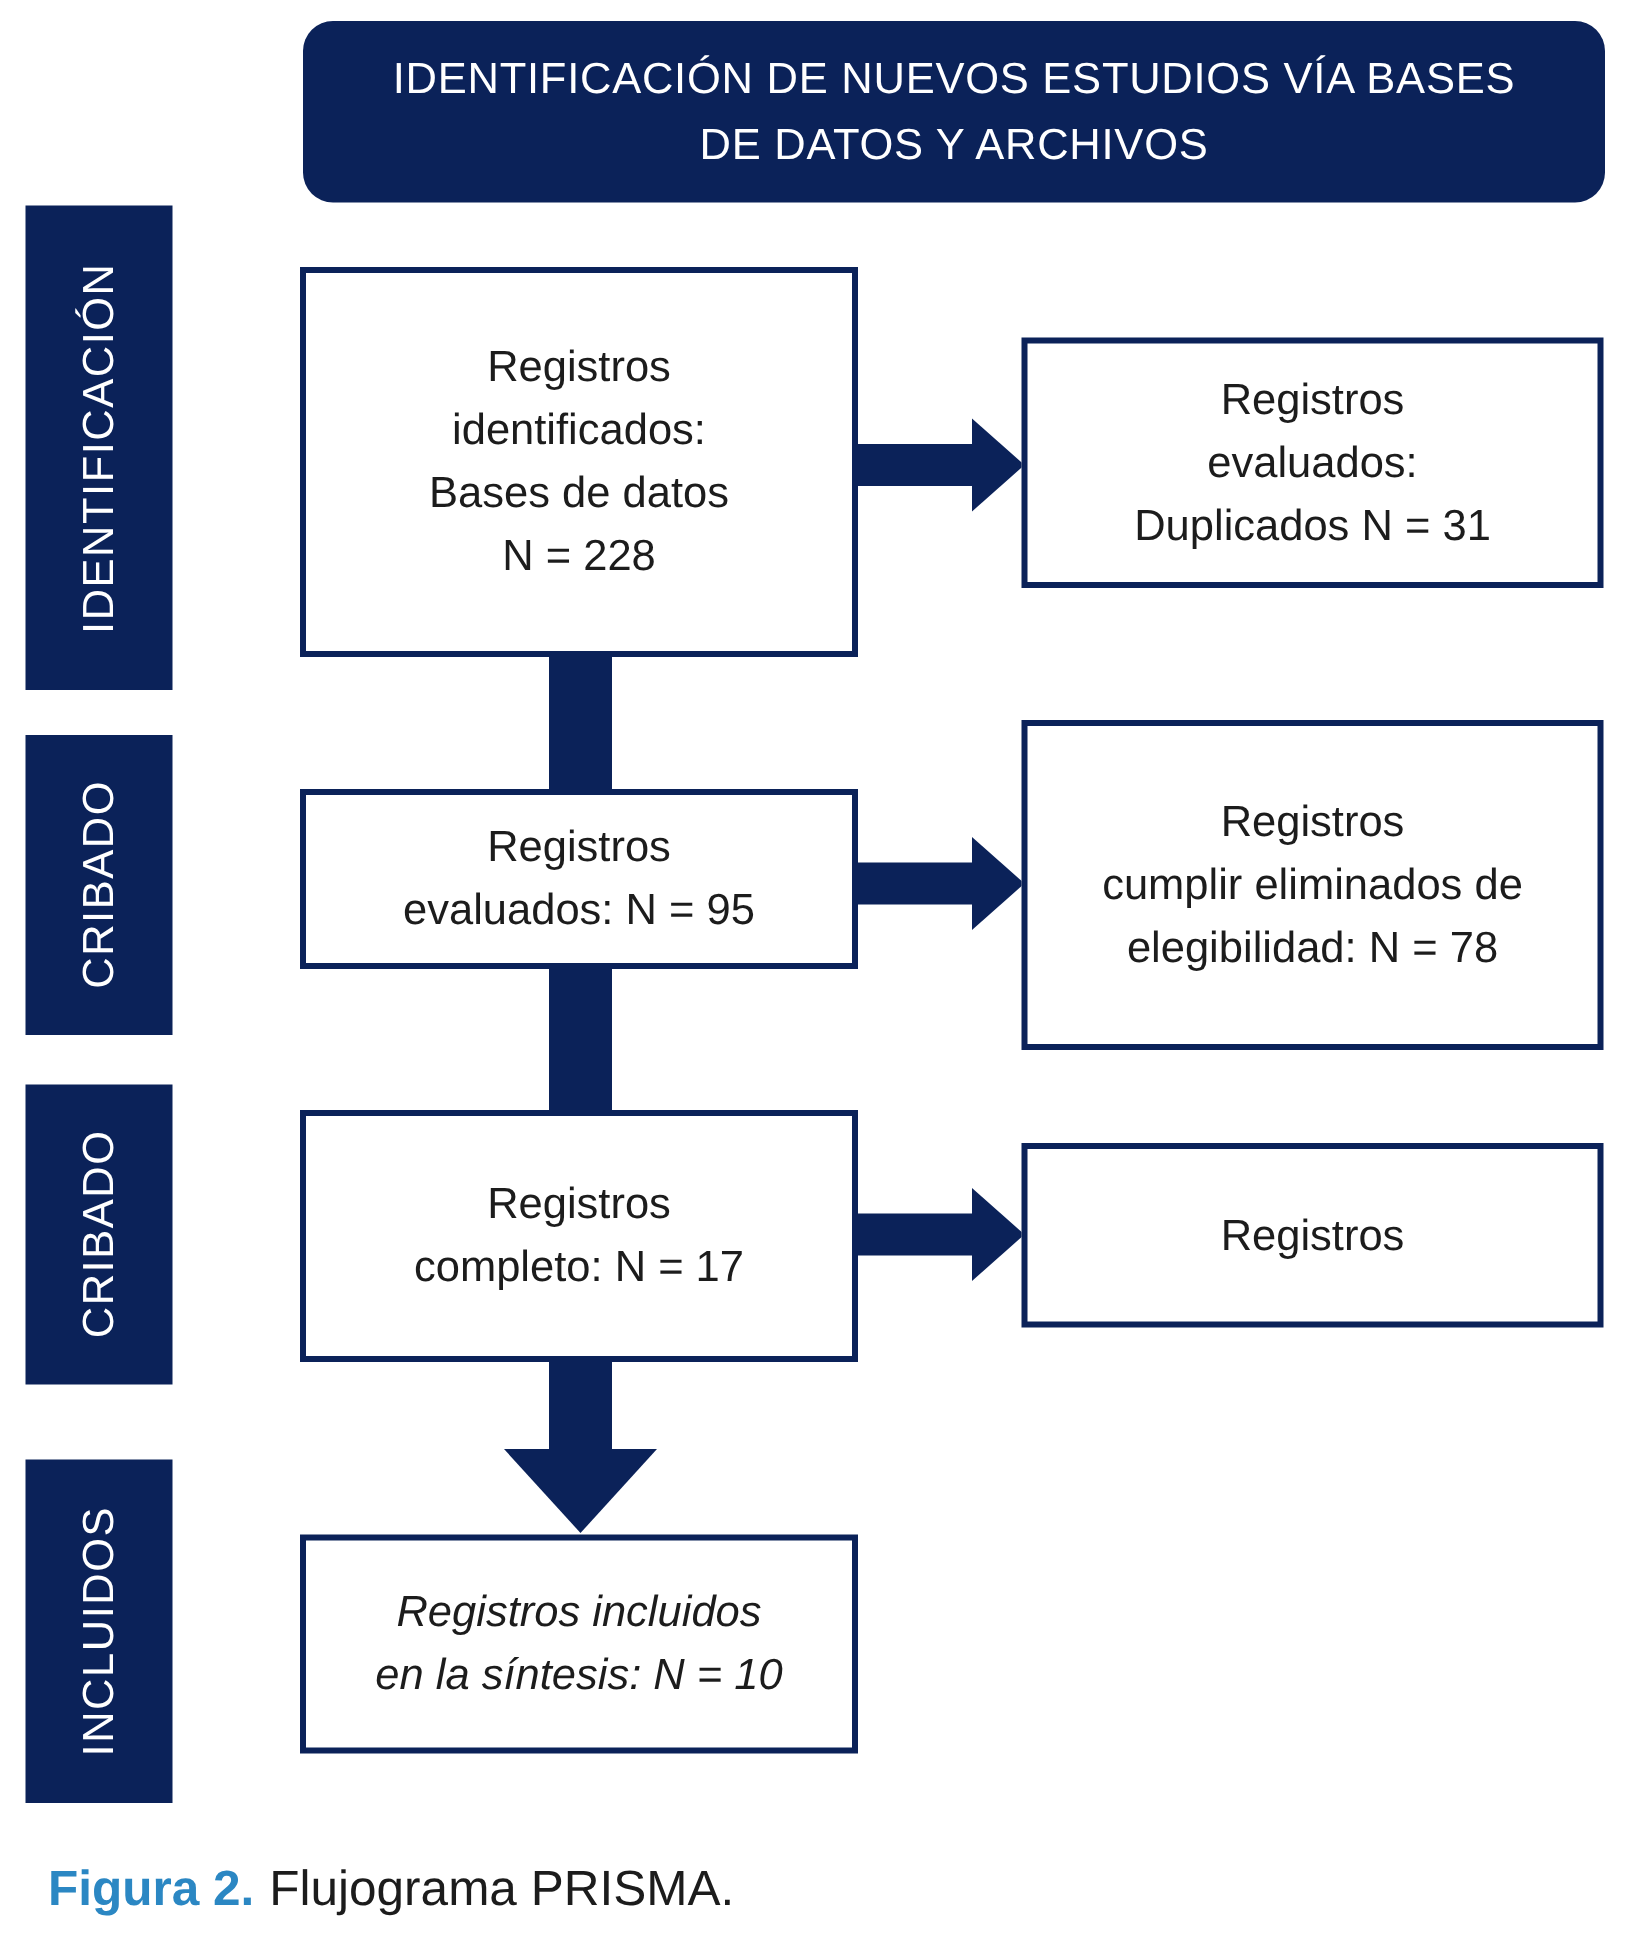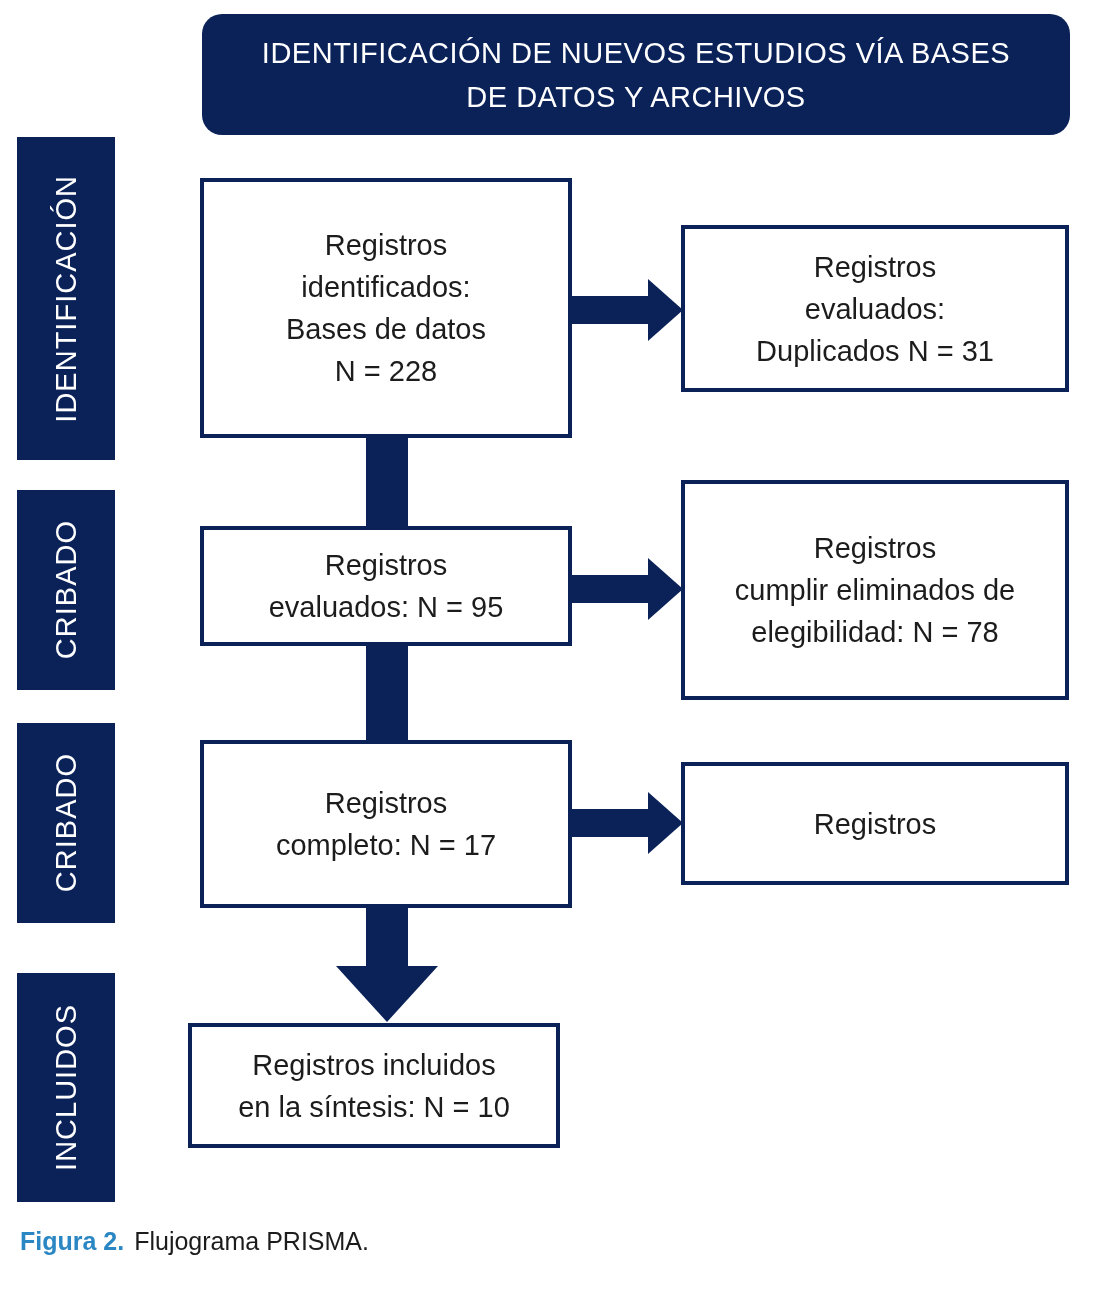--- a/index.html
+++ b/index.html
@@ -40,21 +40,21 @@
   
   .box{
     position:absolute;background:#ffffff;border:4px solid var(--navy);
     box-sizing:border-box;display:flex;flex-direction:column;
     justify-content:center;align-items:center;text-align:center;
     font-size:29px;line-height:42px;z-index:2;
   }
   .mb1{left:200px;top:178px;width:372px;height:260px;}
   .mb2{left:200px;top:526px;width:372px;height:120px;}
   .mb3{left:200px;top:740px;width:372px;height:168px;}
-  .mb4{left:188px;top:1023px;width:372px;height:125px;}
+  .mb4{left:200px;top:1023px;width:372px;height:146px;font-style:italic;}
   .rb1{left:681px;top:225px;width:388px;height:167px;}
   .rb2{left:681px;top:480px;width:388px;height:220px;}
   .rb3{left:681px;top:762px;width:388px;height:123px;}
   
   .vbar{position:absolute;left:366px;width:42px;background:var(--navy);z-index:1;}
   .vc1{top:434px;height:96px;}
   .vc2{top:642px;height:102px;}
   .vc3{top:904px;height:66px;}
   .vhead{
     position:absolute;left:336px;top:966px;width:0;height:0;z-index:1;
@@ -66,22 +66,22 @@
   .hhead{
     position:absolute;left:648px;width:0;height:0;z-index:1;
     border-top:31px solid transparent;border-bottom:31px solid transparent;
     border-left:35px solid var(--navy);
   }
   .ha1s{top:296px;} .ha1h{top:279px;}
   .ha2s{top:575px;} .ha2h{top:558px;}
   .ha3s{top:809px;} .ha3h{top:792px;}
   
   .caption{
-    position:absolute;left:20px;top:1226px;margin:0;
-    font-size:25px;line-height:1.25;color:var(--ink);
+    position:absolute;left:20px;top:1226px;margin:12px;
+    font-size:33px;line-height:1.25;color:var(--ink);
   }
   .caption .fig{color:var(--caption-blue);font-weight:bold;}
   .caption .txt{margin-left:10px;}
 </style>
 </head>
 <body>
 
 <div class="canvas">
 
   <div class="banner">

